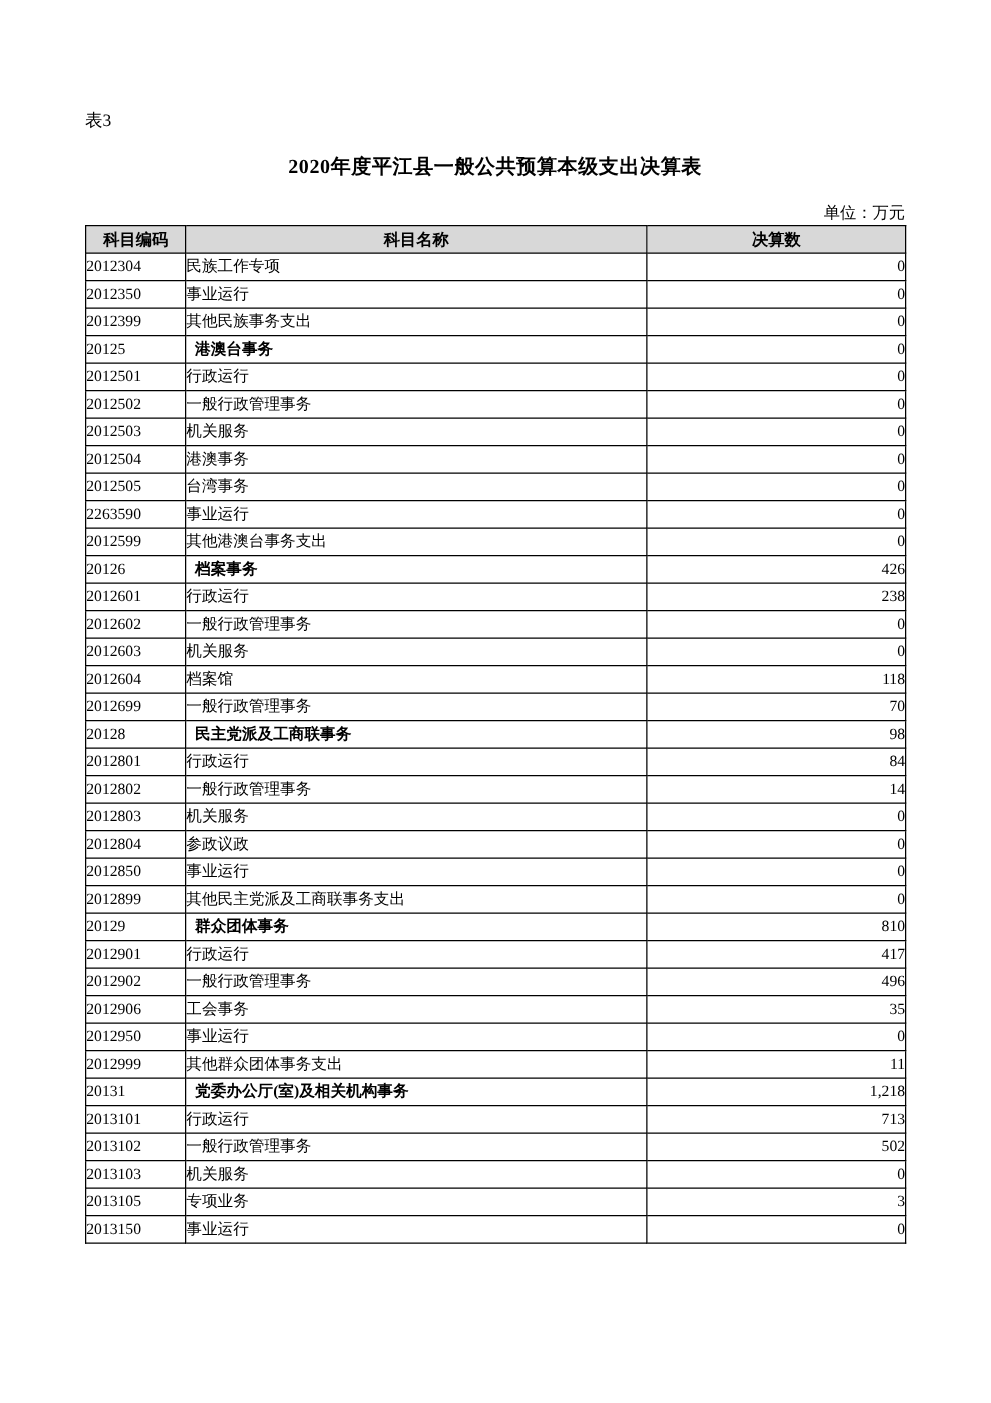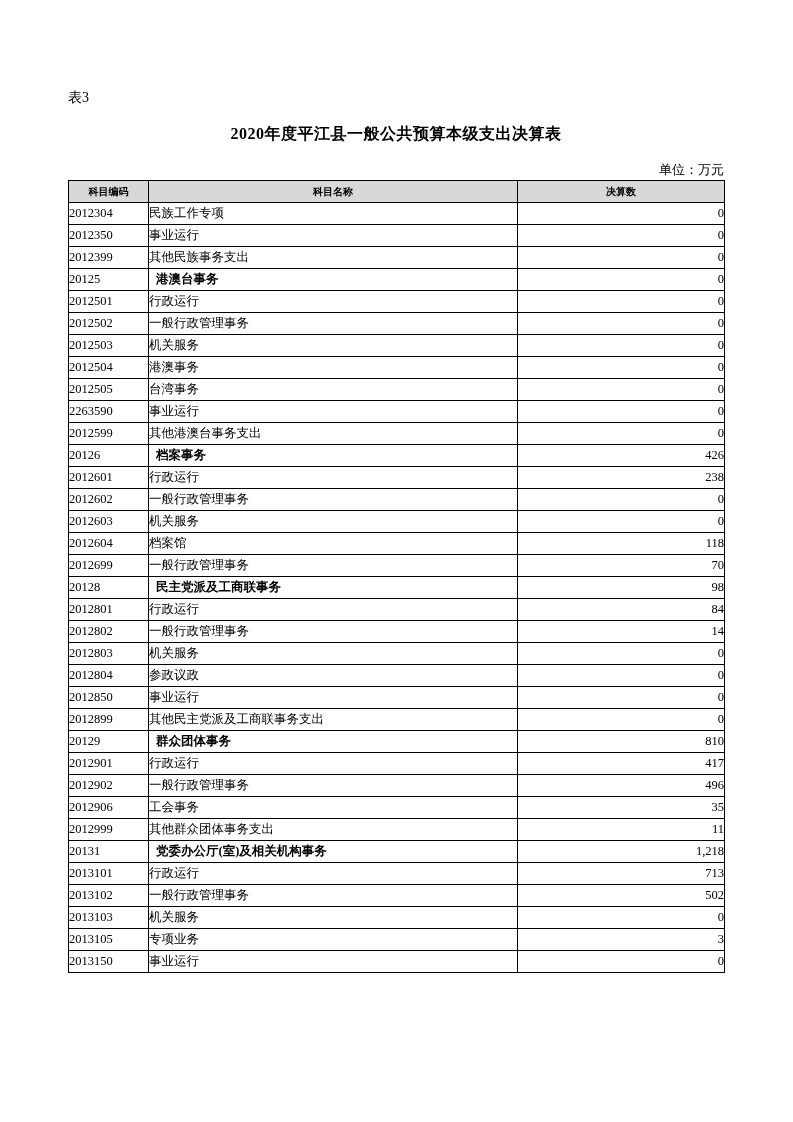--- a/index.html
+++ b/index.html
@@ -50,21 +50,21 @@
     line-height: 21px;
     font-size: 12.5px;
     padding: 0;
     overflow: hidden;
     white-space: nowrap;
   }
   table.budget th {
     background: #d8d8d8;
     font-weight: bold;
     text-align: center;
-    font-size: 10px;
+    font-size: 13px;
   }
   col.col-code  { width: 80px; }
   col.col-name  { width: 369px; }
   col.col-value { width: 207px; }
   td.code {
     text-align: left;
     padding-left: 6px;
   }
   td.name {
     text-align: left;
@@ -239,20 +239,25 @@
             <td class="code">2012902</td>
             <td class="name">一般行政管理事务</td>
             <td class="value">496</td>
           </tr>
           <tr>
             <td class="code">2012906</td>
             <td class="name">工会事务</td>
             <td class="value">35</td>
           </tr>
           <tr>
+            <td class="code">2012950</td>
+            <td class="name">事业运行</td>
+            <td class="value">0</td>
+          </tr>
+          <tr>
             <td class="code">2012999</td>
             <td class="name">其他群众团体事务支出</td>
             <td class="value">11</td>
           </tr>
           <tr class="section">
             <td class="code">20131</td>
             <td class="name">党委办公厅(室)及相关机构事务</td>
             <td class="value">1,218</td>
           </tr>
           <tr>

